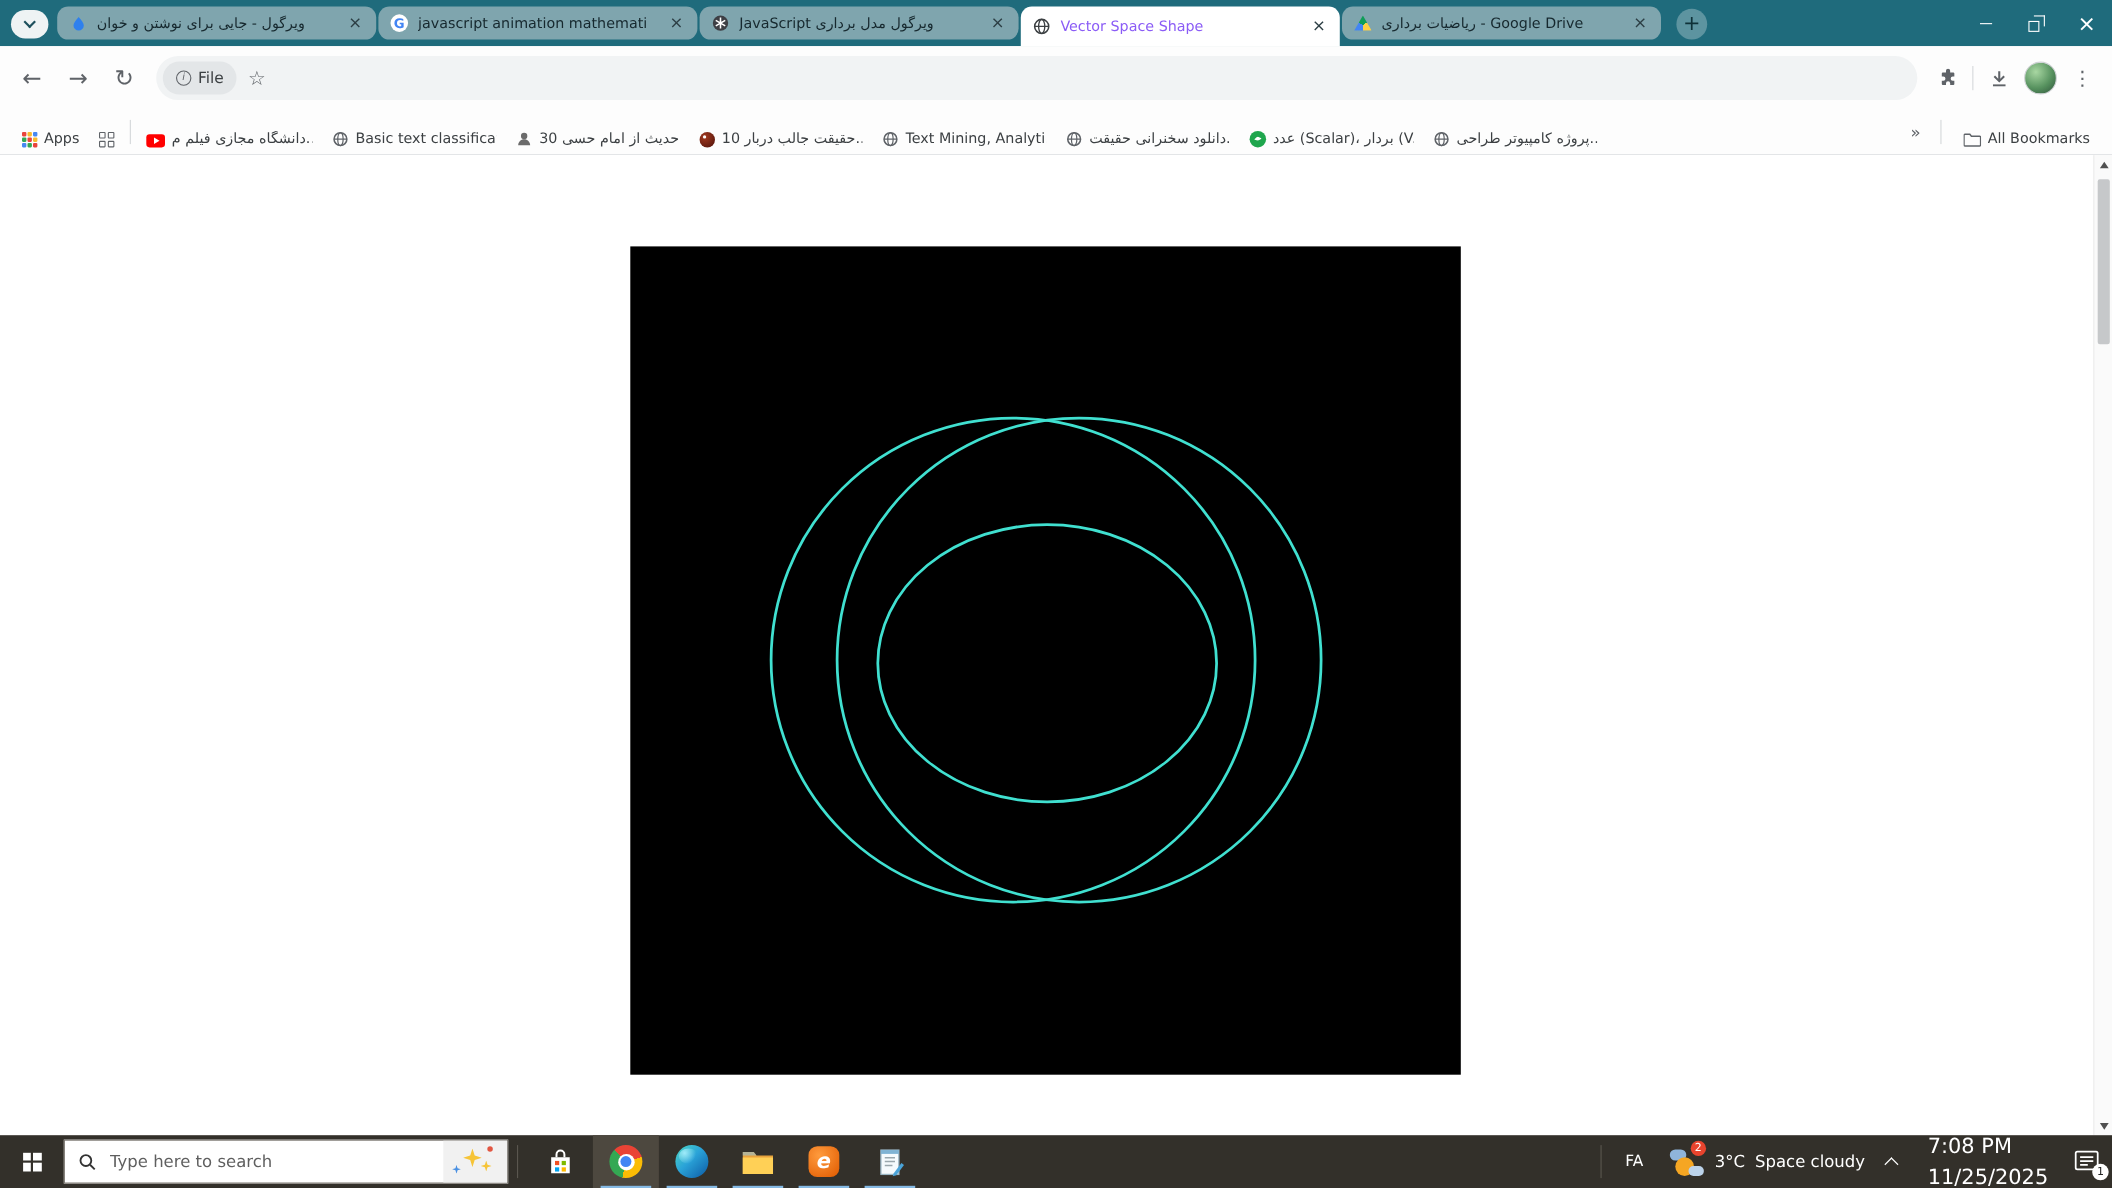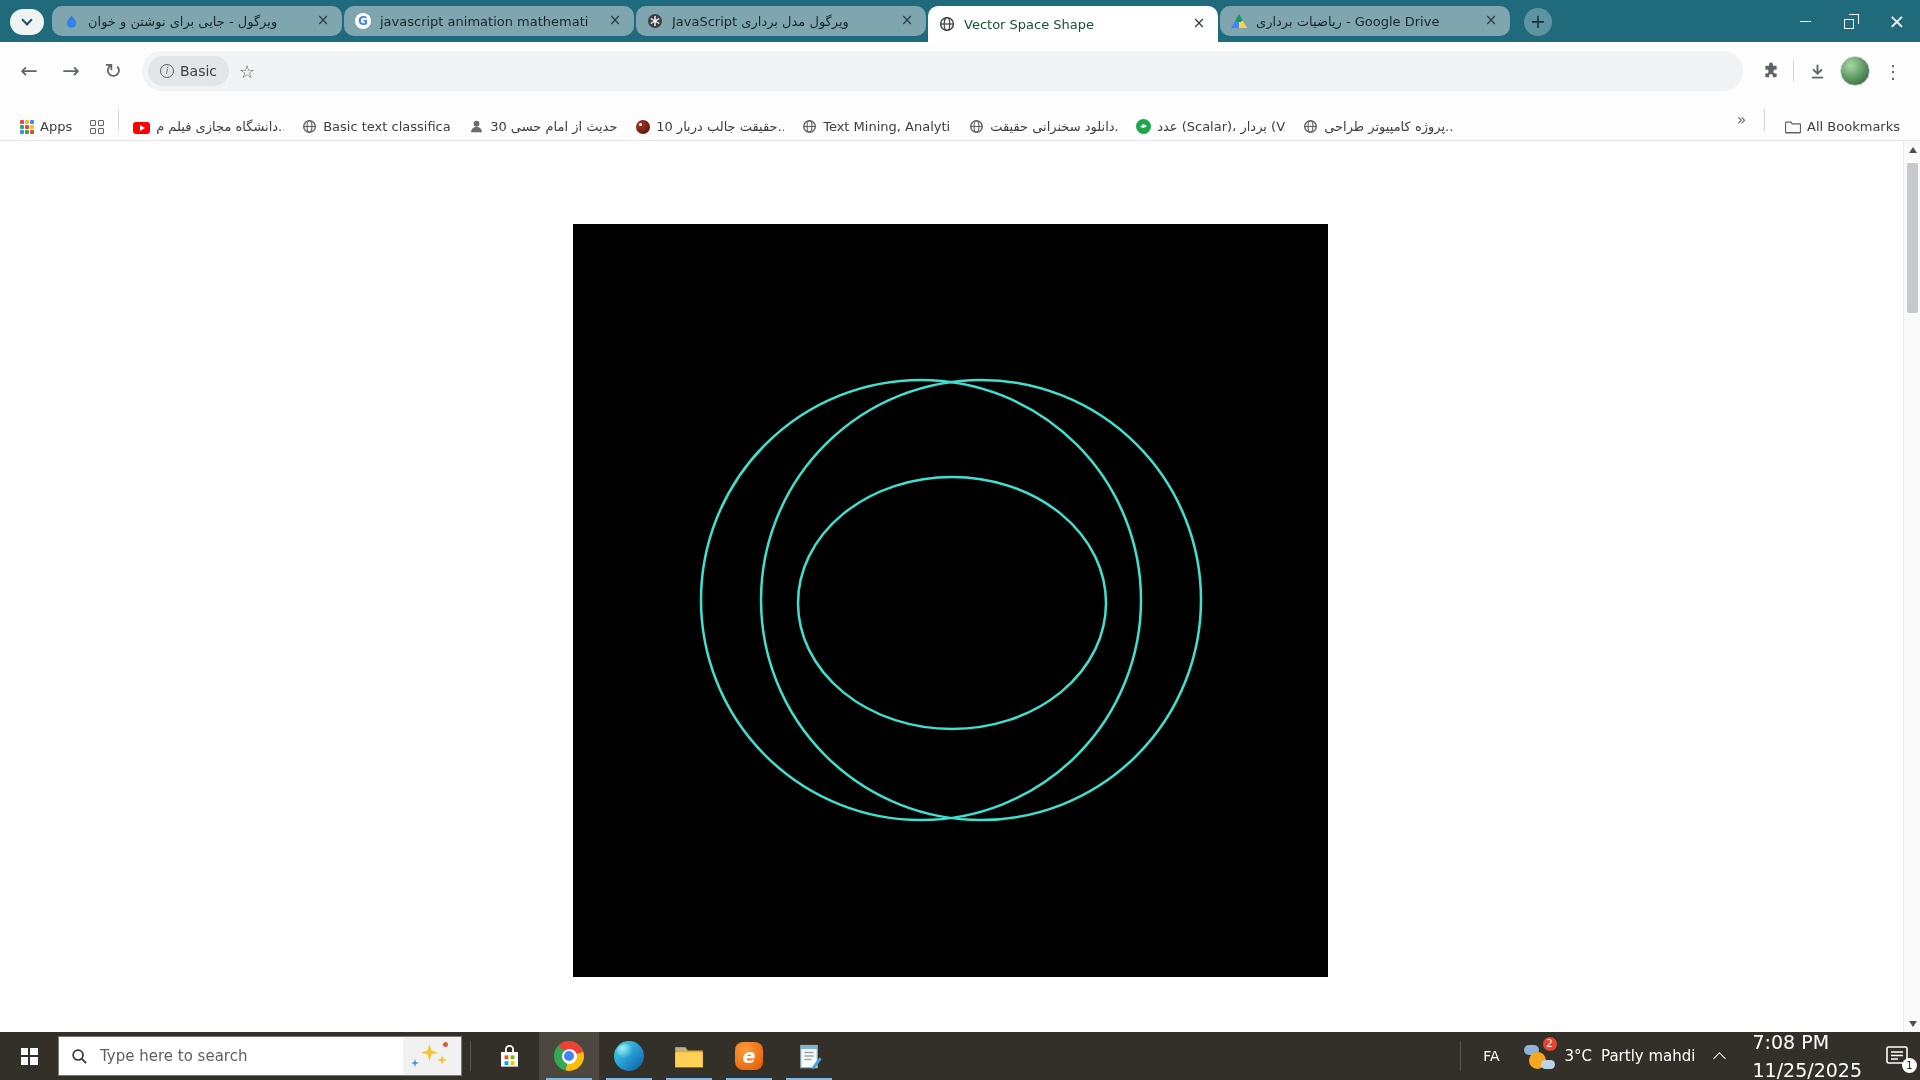--- a/index.html
+++ b/index.html
@@ -8,21 +8,21 @@
   .window{position:relative;width:1920px;height:1080px;overflow:hidden;background:#fff;}
 
   
   .titlebar{position:absolute;left:0;top:0;width:1920px;height:42px;background:#1f6b7c;}
   .tab-search{position:absolute;left:10px;top:9px;width:34px;height:26px;background:#eef3f4;border-radius:13px;display:flex;align-items:center;justify-content:center;cursor:pointer;}
   .chev-down{width:8px;height:8px;border-right:2px solid #1d505d;border-bottom:2px solid #1d505d;transform:rotate(45deg);margin-top:-4px;}
   .tabs{position:absolute;left:52px;top:0;height:42px;display:flex;}
   .tab{width:290px;height:30px;margin:6px 2px 0 0;border-radius:10px;background:#7fa5ae;display:flex;align-items:center;padding:0 10px;gap:8px;cursor:pointer;position:relative;}
   .tab.active{height:36px;border-radius:10px 10px 0 0;background:#fff;}
   .tab-title{flex:1;font-size:13px;color:#16282e;white-space:nowrap;overflow:hidden;min-width:0;}
-  .tab.active .tab-title{color:#14532d;}
+  .tab.active .tab-title{color:#8b5cf6;}
   .tab-close{width:18px;height:18px;line-height:17px;text-align:center;font-size:15px;color:#2c3e44;border-radius:50%;flex:none;}
   .fav{width:18px;height:18px;flex:none;display:flex;align-items:center;justify-content:center;}
   .newtab{position:absolute;left:1524px;top:8px;width:28px;height:28px;border-radius:50%;background:rgba(255,255,255,.28);color:#0e3138;font-size:19px;line-height:27px;text-align:center;cursor:pointer;}
   .wincontrols{position:absolute;right:0;top:0;height:42px;display:flex;}
   .wc{width:46px;height:42px;display:flex;align-items:center;justify-content:center;color:#fff;cursor:pointer;}
   .min-glyph{display:block;width:11px;border-top:1.6px solid #fff;}
   .restore-glyph{position:relative;width:15px;height:15px;}
   .restore-glyph i{position:absolute;right:0;top:0;width:10px;height:10px;border-top:1.6px solid #fff;border-right:1.6px solid #fff;}
   .restore-glyph b{position:absolute;left:0;bottom:0;width:10px;height:10px;border:1.6px solid #fff;background:#1f6b7c;}
   .wc.close span{font-size:20px;line-height:20px;}
@@ -181,21 +181,21 @@
   </div>
 
   <div class="toolbar">
     <div class="navbtn">←</div>
     <div class="navbtn">→</div>
     <div class="navbtn">↻</div>
 
     <div class="omnibox">
       <div class="chip">
         <span class="chip-i">i</span>
-        <span>Basic</span>
+        <span>File</span>
       </div>
       <span class="star">☆</span>
     </div>
 
     <div class="tb-icon">
       <svg width="19" height="19" viewBox="0 0 20 20">
           <path fill="#5f6368" d="M8.5 2.5a2 2 0 0 1 4 0V4h3a1 1 0 0 1 1 1v3h-1.5a2 2 0 0 0 0 4H16.5v3a1 1 0 0 1-1 1h-3v-1.5a2 2 0 0 0-4 0V16h-3a1 1 0 0 1-1-1v-3H6a2 2 0 0 0 0-4H4.5V5a1 1 0 0 1 1-1h3V2.5z"></path>
         </svg>
     </div>
     <div class="vdiv"></div>
@@ -384,21 +384,21 @@
       <div class="tb-div"></div>
       <div class="fa-ind">FA</div>
       <div class="weather">
         <span class="wicon">
           <span class="w-cloud1"></span>
             <span class="w-moon"></span>
             <span class="w-cloud2"></span>
           <span class="w-badge">2</span>
         </span>
         <span>3°C</span>
-        <span>Partly mahdi</span>
+        <span>Space cloudy</span>
       </div>
       <span class="chevup"></span>
       <div class="clock">
         <div>7:08 PM</div>
         <div>11/25/2025</div>
       </div>
       <div class="action">
         <svg width="24" height="22" viewBox="0 0 24 22">
             <rect x="2" y="2" width="20" height="16" rx="1.5" fill="none" stroke="#fff" stroke-width="1.6"></rect>
             <path d="M6 7h12M6 10.5h12M6 14h7" stroke="#fff" stroke-width="1.6"></path>

